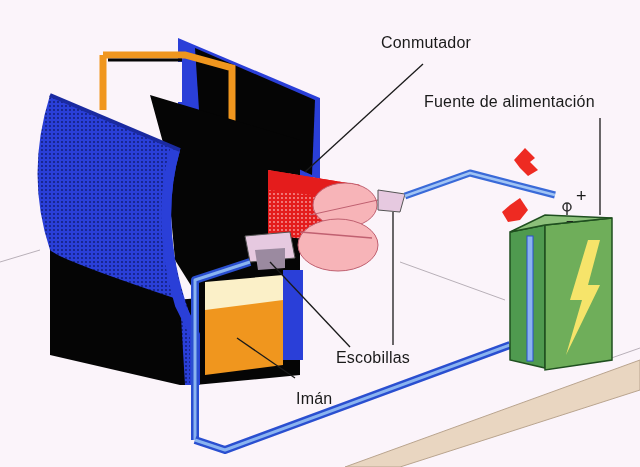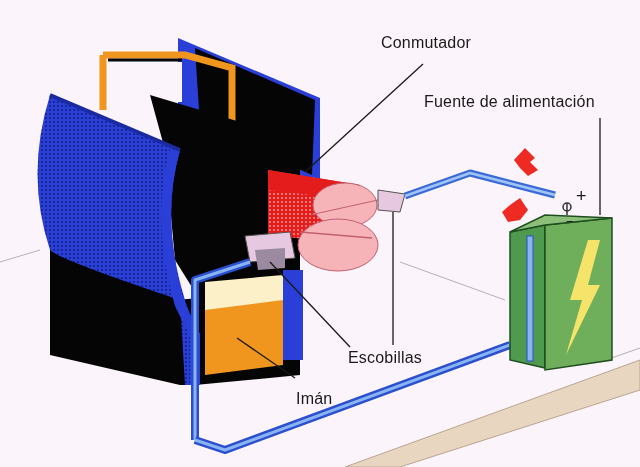--- a/index.html
+++ b/index.html
@@ -107,16 +107,16 @@
     <line x1="423" y1="64" x2="305" y2="172"></line>
     <line x1="600" y1="118" x2="600" y2="215"></line>
     <line x1="270" y1="262" x2="350" y2="347"></line>
     <line x1="393" y1="212" x2="393" y2="345"></line>
     <line x1="237" y1="338" x2="295" y2="378"></line>
   </g>
 </svg>
 
 <div class="label" style="left:381px;top:34px;">Conmutador</div>
 <div class="label" style="left:400px;top:93px;margin-left:24px;">Fuente de alimentación</div>
-<div class="label" style="left:348px;top:349px;">Escobillas</div>
+<div class="label" style="left:336px;top:349px;">Escobillas</div>
 <div class="label" style="left:296px;top:390px;">Imán</div>
 <div class="label" style="left:576px;top:186px;font-size:18px;">+</div>
 <div class="label" style="left:566px;top:214px;font-size:13px;">−</div>
 
 </body></html>

